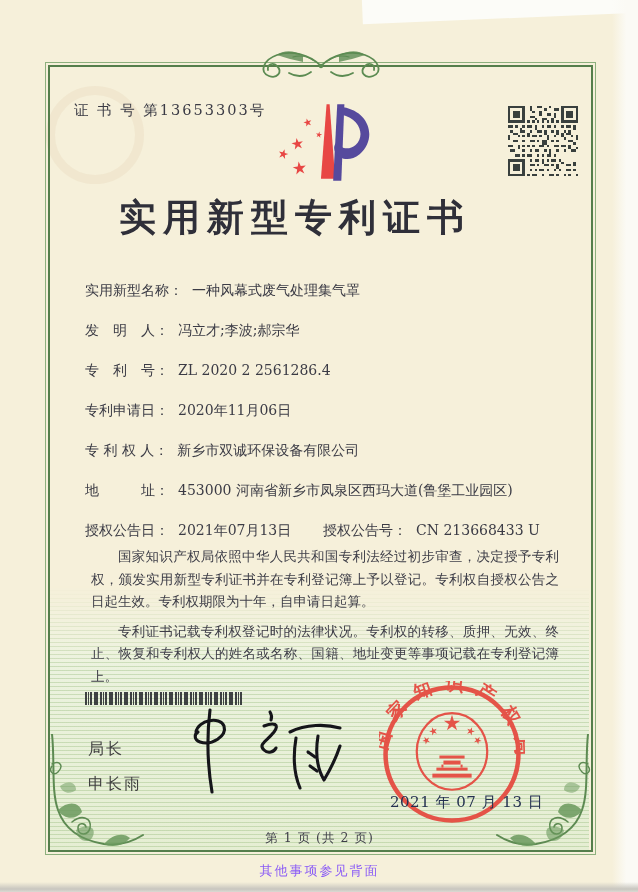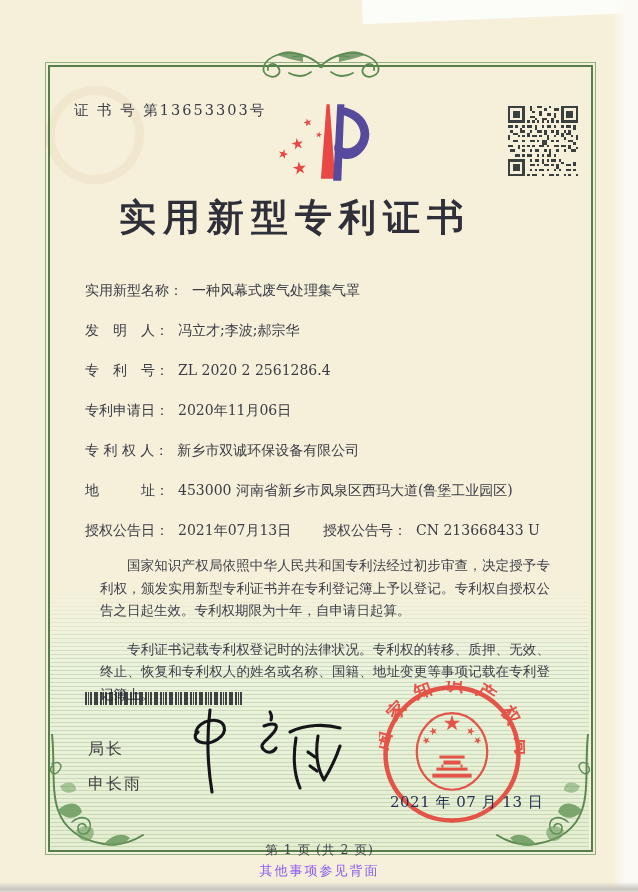--- a/index.html
+++ b/index.html
@@ -29,30 +29,30 @@
   .cert-no{position:absolute;left:74px;top:101px;font-size:14.5px;letter-spacing:2px;color:#3b3b45;}
   .logo{position:absolute;left:270px;top:101px;width:108px;height:86px;}
   .qr{position:absolute;left:508px;top:106px;width:70px;height:70px;}
   .title{position:absolute;left:45px;width:493px;top:193px;text-align:center;
          font-size:37px;font-weight:700;letter-spacing:7px;text-indent:7px;color:#2f2f39;}
   .fields{position:absolute;left:85px;top:280px;width:505px;font-size:14px;color:#3b3b45;}
   .field-row{height:40px;line-height:21px;position:relative;white-space:nowrap;}
   .field-row .lbl{margin-right:9px;}
   .grant-second{position:absolute;left:238px;top:0;}
   .paras{position:absolute;left:84px;top:538px;width:482px;font-size:13.5px;line-height:22.5px;color:#3e3e48;text-align:justify;}
-  .paras p{margin:16px;text-indent:2em;}
+  .paras p{margin:7px;text-indent:2em;}
   .barcode{position:absolute;left:85px;top:692px;width:158px;height:13px;opacity:.85;
     background:
       repeating-linear-gradient(90deg,#23252a 0 2px,rgba(0,0,0,0) 2px 5px),
       repeating-linear-gradient(90deg,#23252a 0 1px,rgba(0,0,0,0) 1px 3px);}
   .signer{position:absolute;left:88px;top:731px;font-size:16px;color:#404040;line-height:35px;letter-spacing:2px;}
   .signature{position:absolute;left:182px;top:698px;width:168px;height:102px;}
   .seal{position:absolute;left:379px;top:681px;width:146px;height:146px;opacity:.92;}
   .seal-date{position:absolute;left:390px;top:793px;font-size:15px;color:#233050;letter-spacing:.5px;}
-  .page-info{position:absolute;left:45px;width:549px;top:830px;text-align:center;font-size:12.5px;letter-spacing:1px;color:#3e3e48;margin-top:12px;}
+  .page-info{position:absolute;left:45px;width:549px;top:830px;text-align:center;font-size:12.5px;letter-spacing:1px;color:#3e3e48;}
   .footer-note{position:absolute;left:45px;width:549px;top:862px;text-align:center;font-size:13px;letter-spacing:2px;color:#8b5cf6;}
   .ornament-top{position:absolute;left:243px;top:46px;width:156px;height:40px;}
   .flourish{position:absolute;width:100px;height:120px;}
   .flourish.left{left:46px;top:734px;}
   .flourish.right{left:494px;top:734px;transform:scaleX(-1);}
 </style>
 </head>
 <body>
 
 <div class="scan-top"></div>

